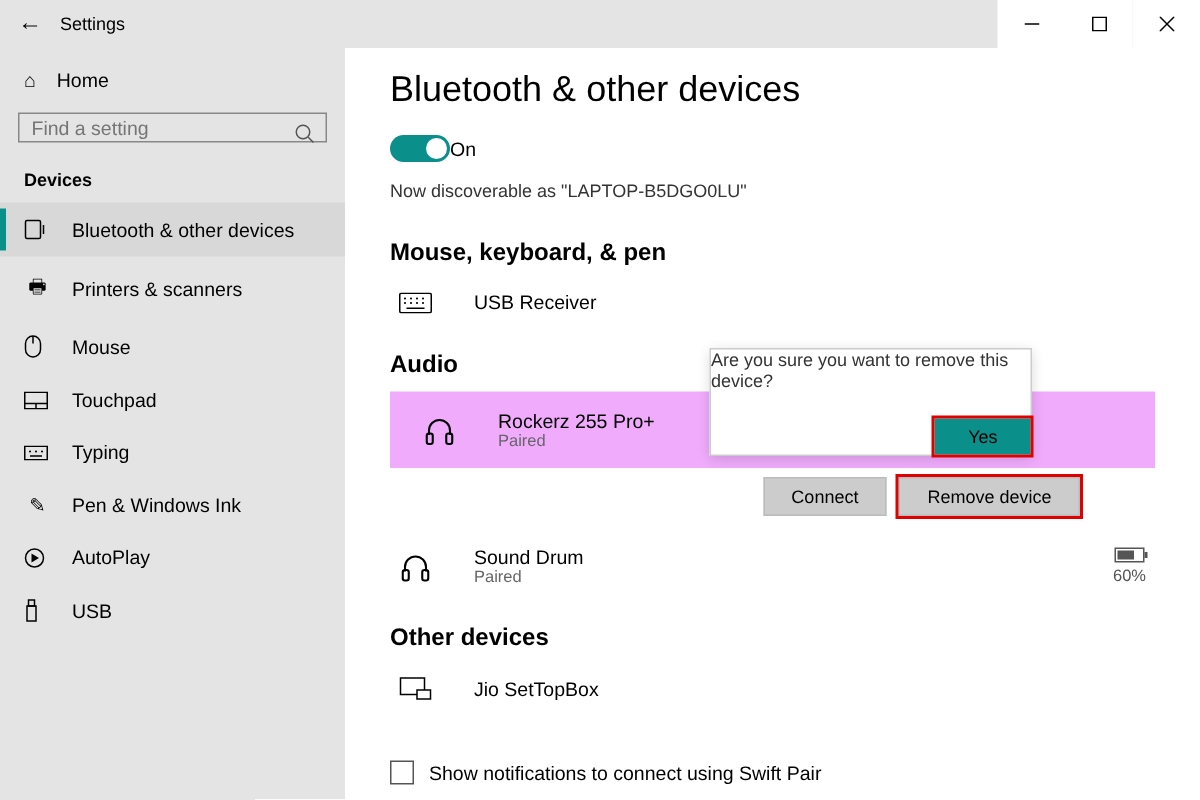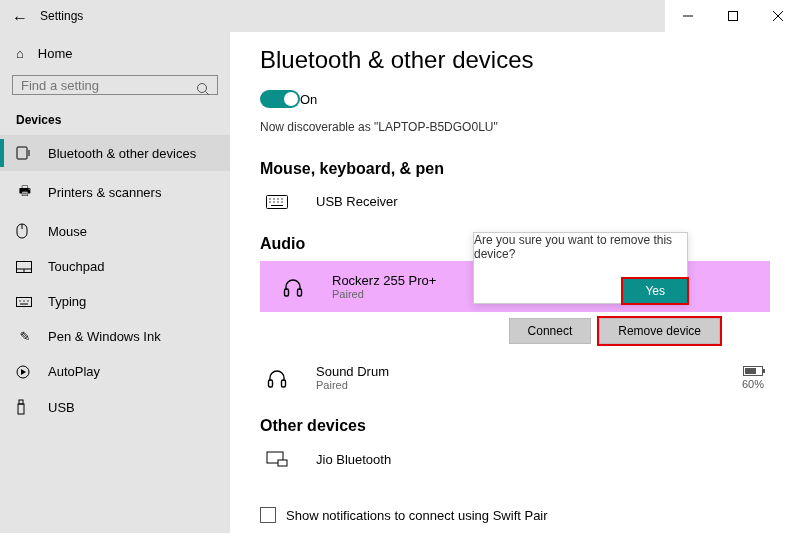--- a/index.html
+++ b/index.html
@@ -38,21 +38,21 @@
 .batt { margin-left: auto; text-align: center; font-size: 11px; color: #555; }
 .batt-icon { display: inline-block; width: 20px; height: 10px; border: 1px solid #555; position: relative; }
 .batt-icon::after { content: ""; position: absolute; right: -3px; top: 2px; width: 2px; height: 4px; background: #555; }
 .batt-icon::before { content: ""; position: absolute; left: 1px; top: 1px; bottom: 1px; width: 60%; background: #555; }
 .action-row { display: flex; gap: 8px; justify-content: flex-end; margin: 6px 0 12px 0; padding-right: 50px; }
 .btn { padding: 5px 18px; background: #ccc; border: 1px solid #bbb; font-size: 12px; cursor: pointer; }
 .btn.remove { outline: 2px solid #e00000; outline-offset: 0; }
 .popup { position: absolute; left: 425px; top: 232px; width: 215px; background: #fff; border: 1px solid #ccc; box-shadow: 0 2px 8px rgba(0,0,0,.15); padding: 0; margin-left: 48px; }
 .popup-msg { font-size: 12px; color: #333; margin-bottom: 18px; }
 .popup-btn-row { text-align: right; }
-.yes { background: #0a8f8b; color: #ffffff; padding: 5px 22px; border: none; outline: 2px solid #e00000; font-size: 12px; }
+.yes { background: #0a8f8b; color: #000000; padding: 5px 22px; border: none; outline: 2px solid #e00000; font-size: 12px; }
 .sep { height: 18px; }
 .check-row { display: flex; align-items: center; gap: 10px; padding-top: 14px; text-align: center; }
 .check { width: 16px; height: 16px; border: 1px solid #555; }
 svg { display: block; }
 </style>
 </head>
 <body>
 
 <div class="window">
   <div class="titlebar">
@@ -232,21 +232,21 @@
 
       <div class="sep"></div>
       <h2>Other devices</h2>
       <div class="device">
         <span class="dicon">
             <svg width="22" height="16">
               <rect x="1" y="1" width="16" height="11" fill="none" stroke="#000"></rect>
               <rect x="12" y="9" width="9" height="6" fill="#fff" stroke="#000"></rect>
             </svg>
           </span>
-        <span class="dname">Jio Bluetooth</span>
+        <span class="dname">Jio SetTopBox</span>
       </div>
 
       <div class="sep"></div>
       <div class="check-row">
         <span class="check"></span>
         <span>Show notifications to connect using Swift Pair</span>
       </div>
     </div>
   </div>
 </div>

